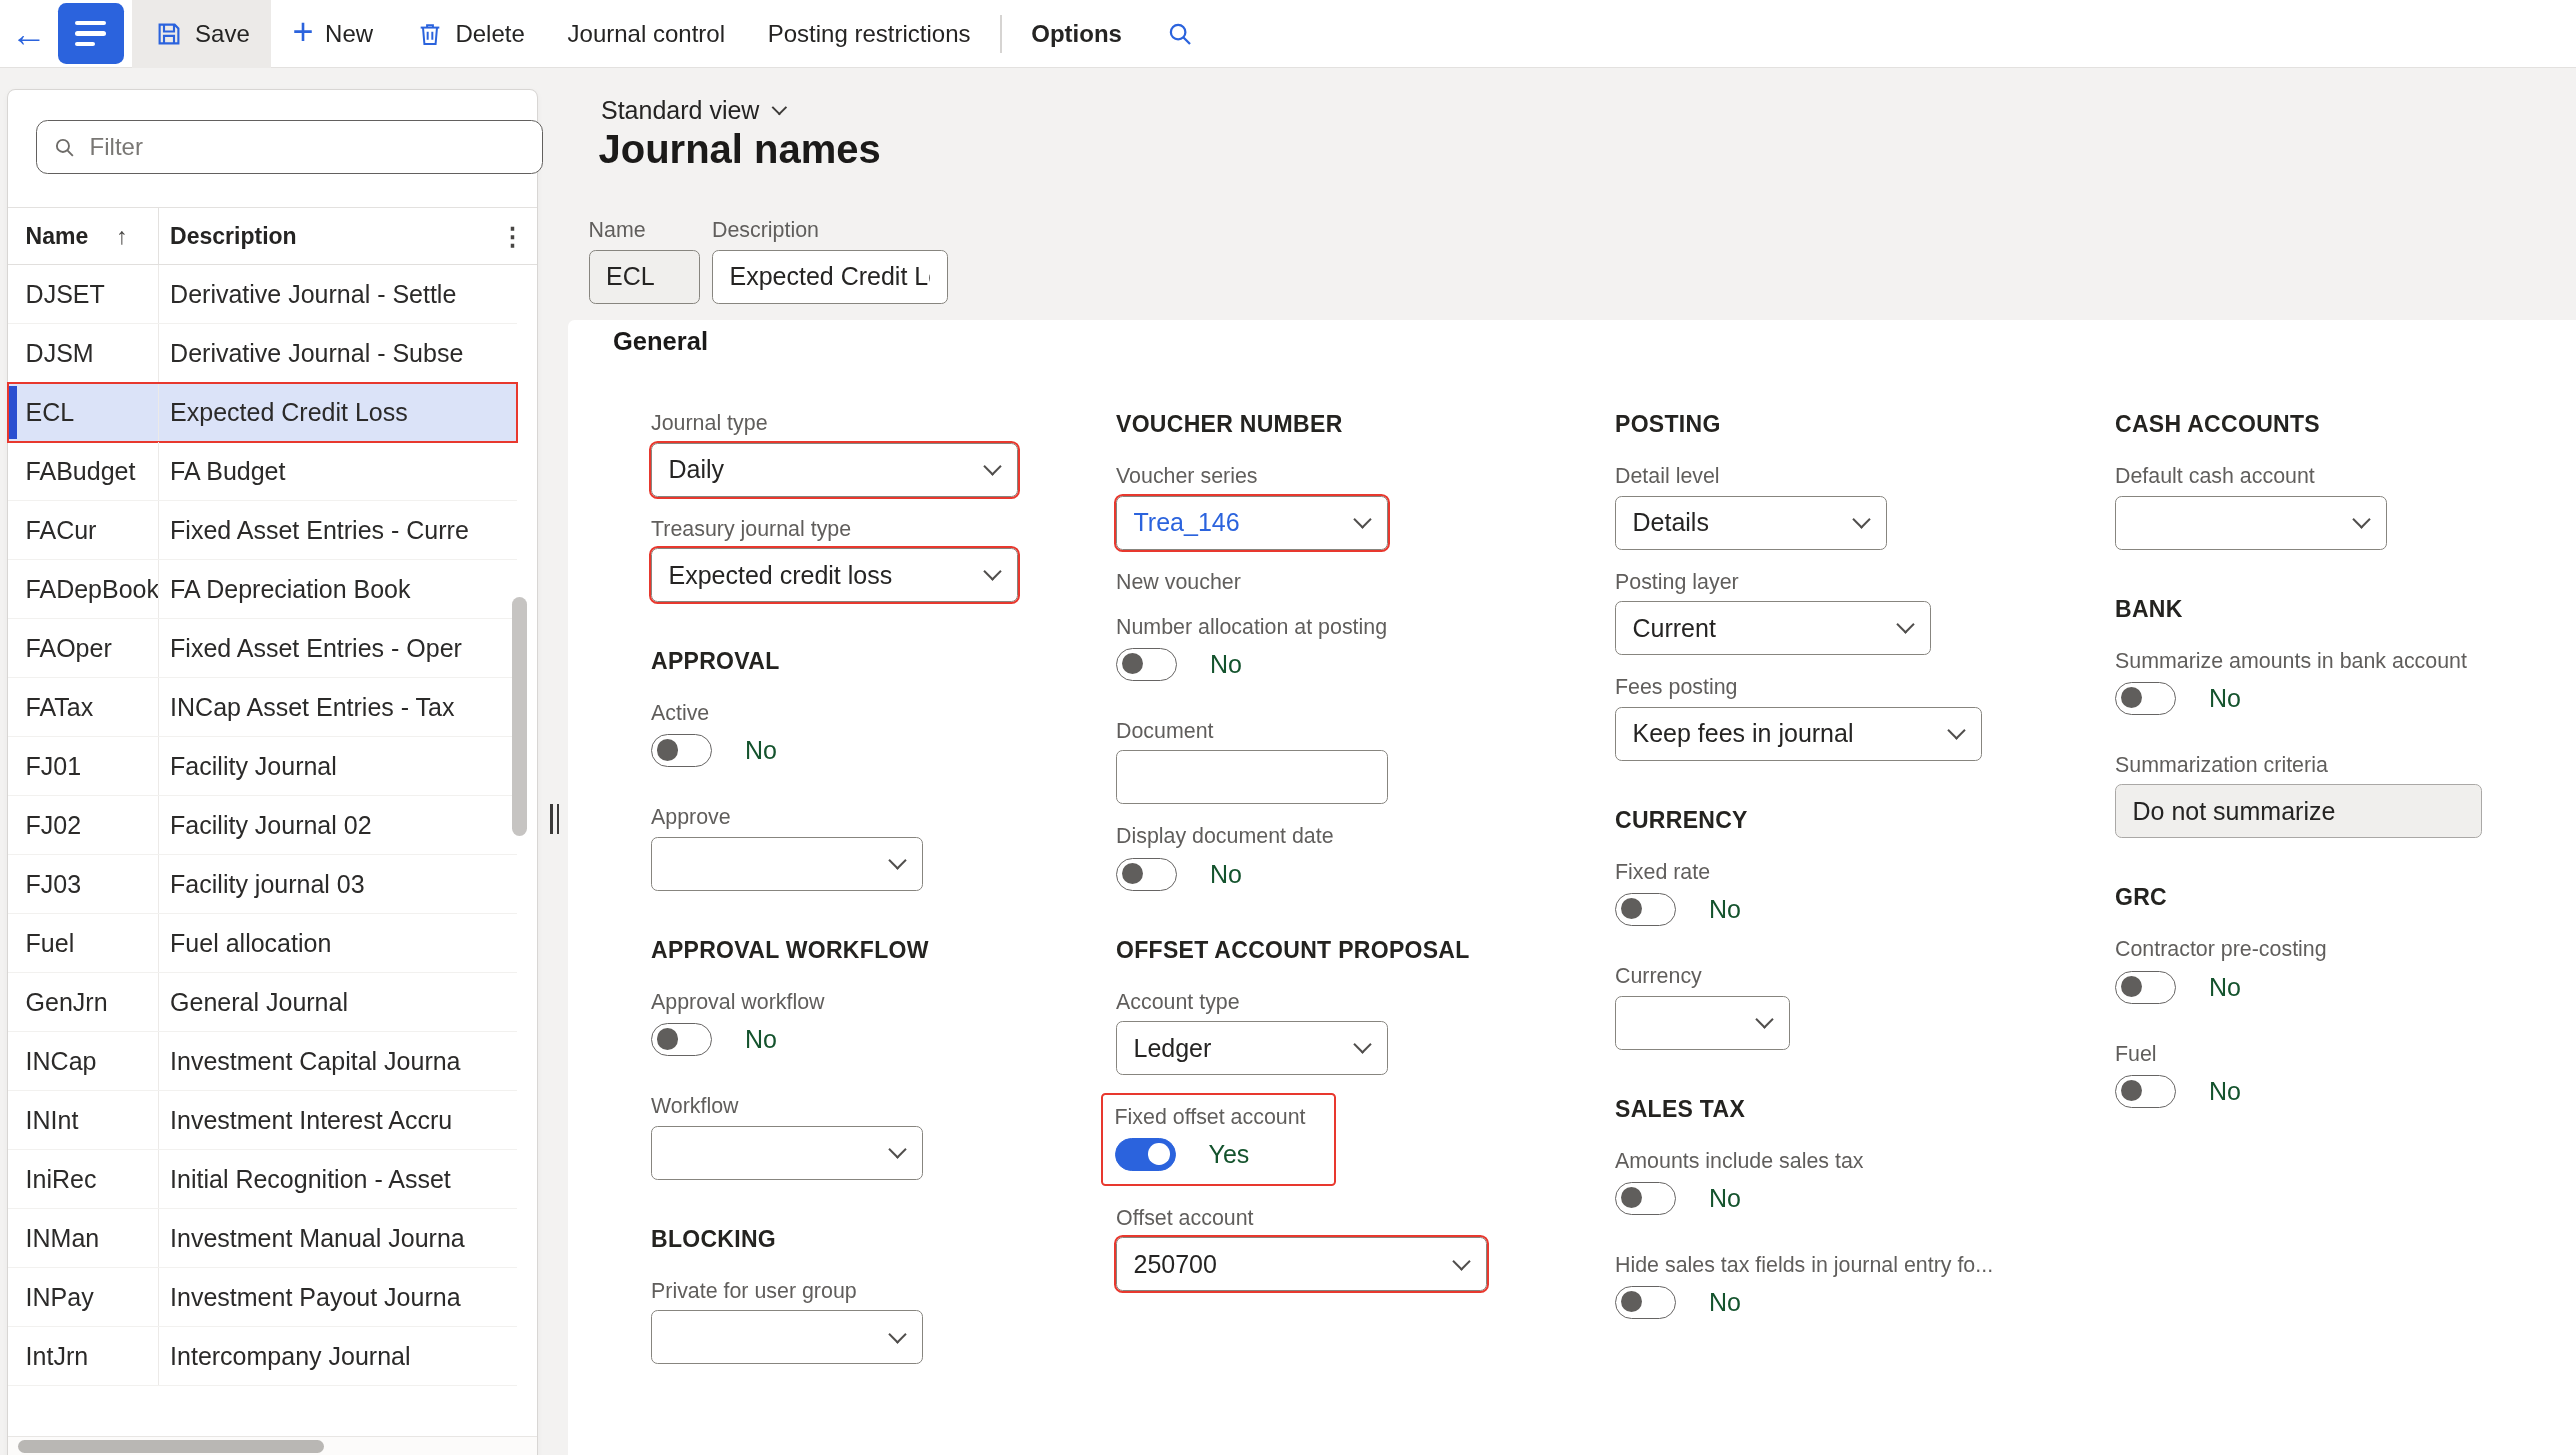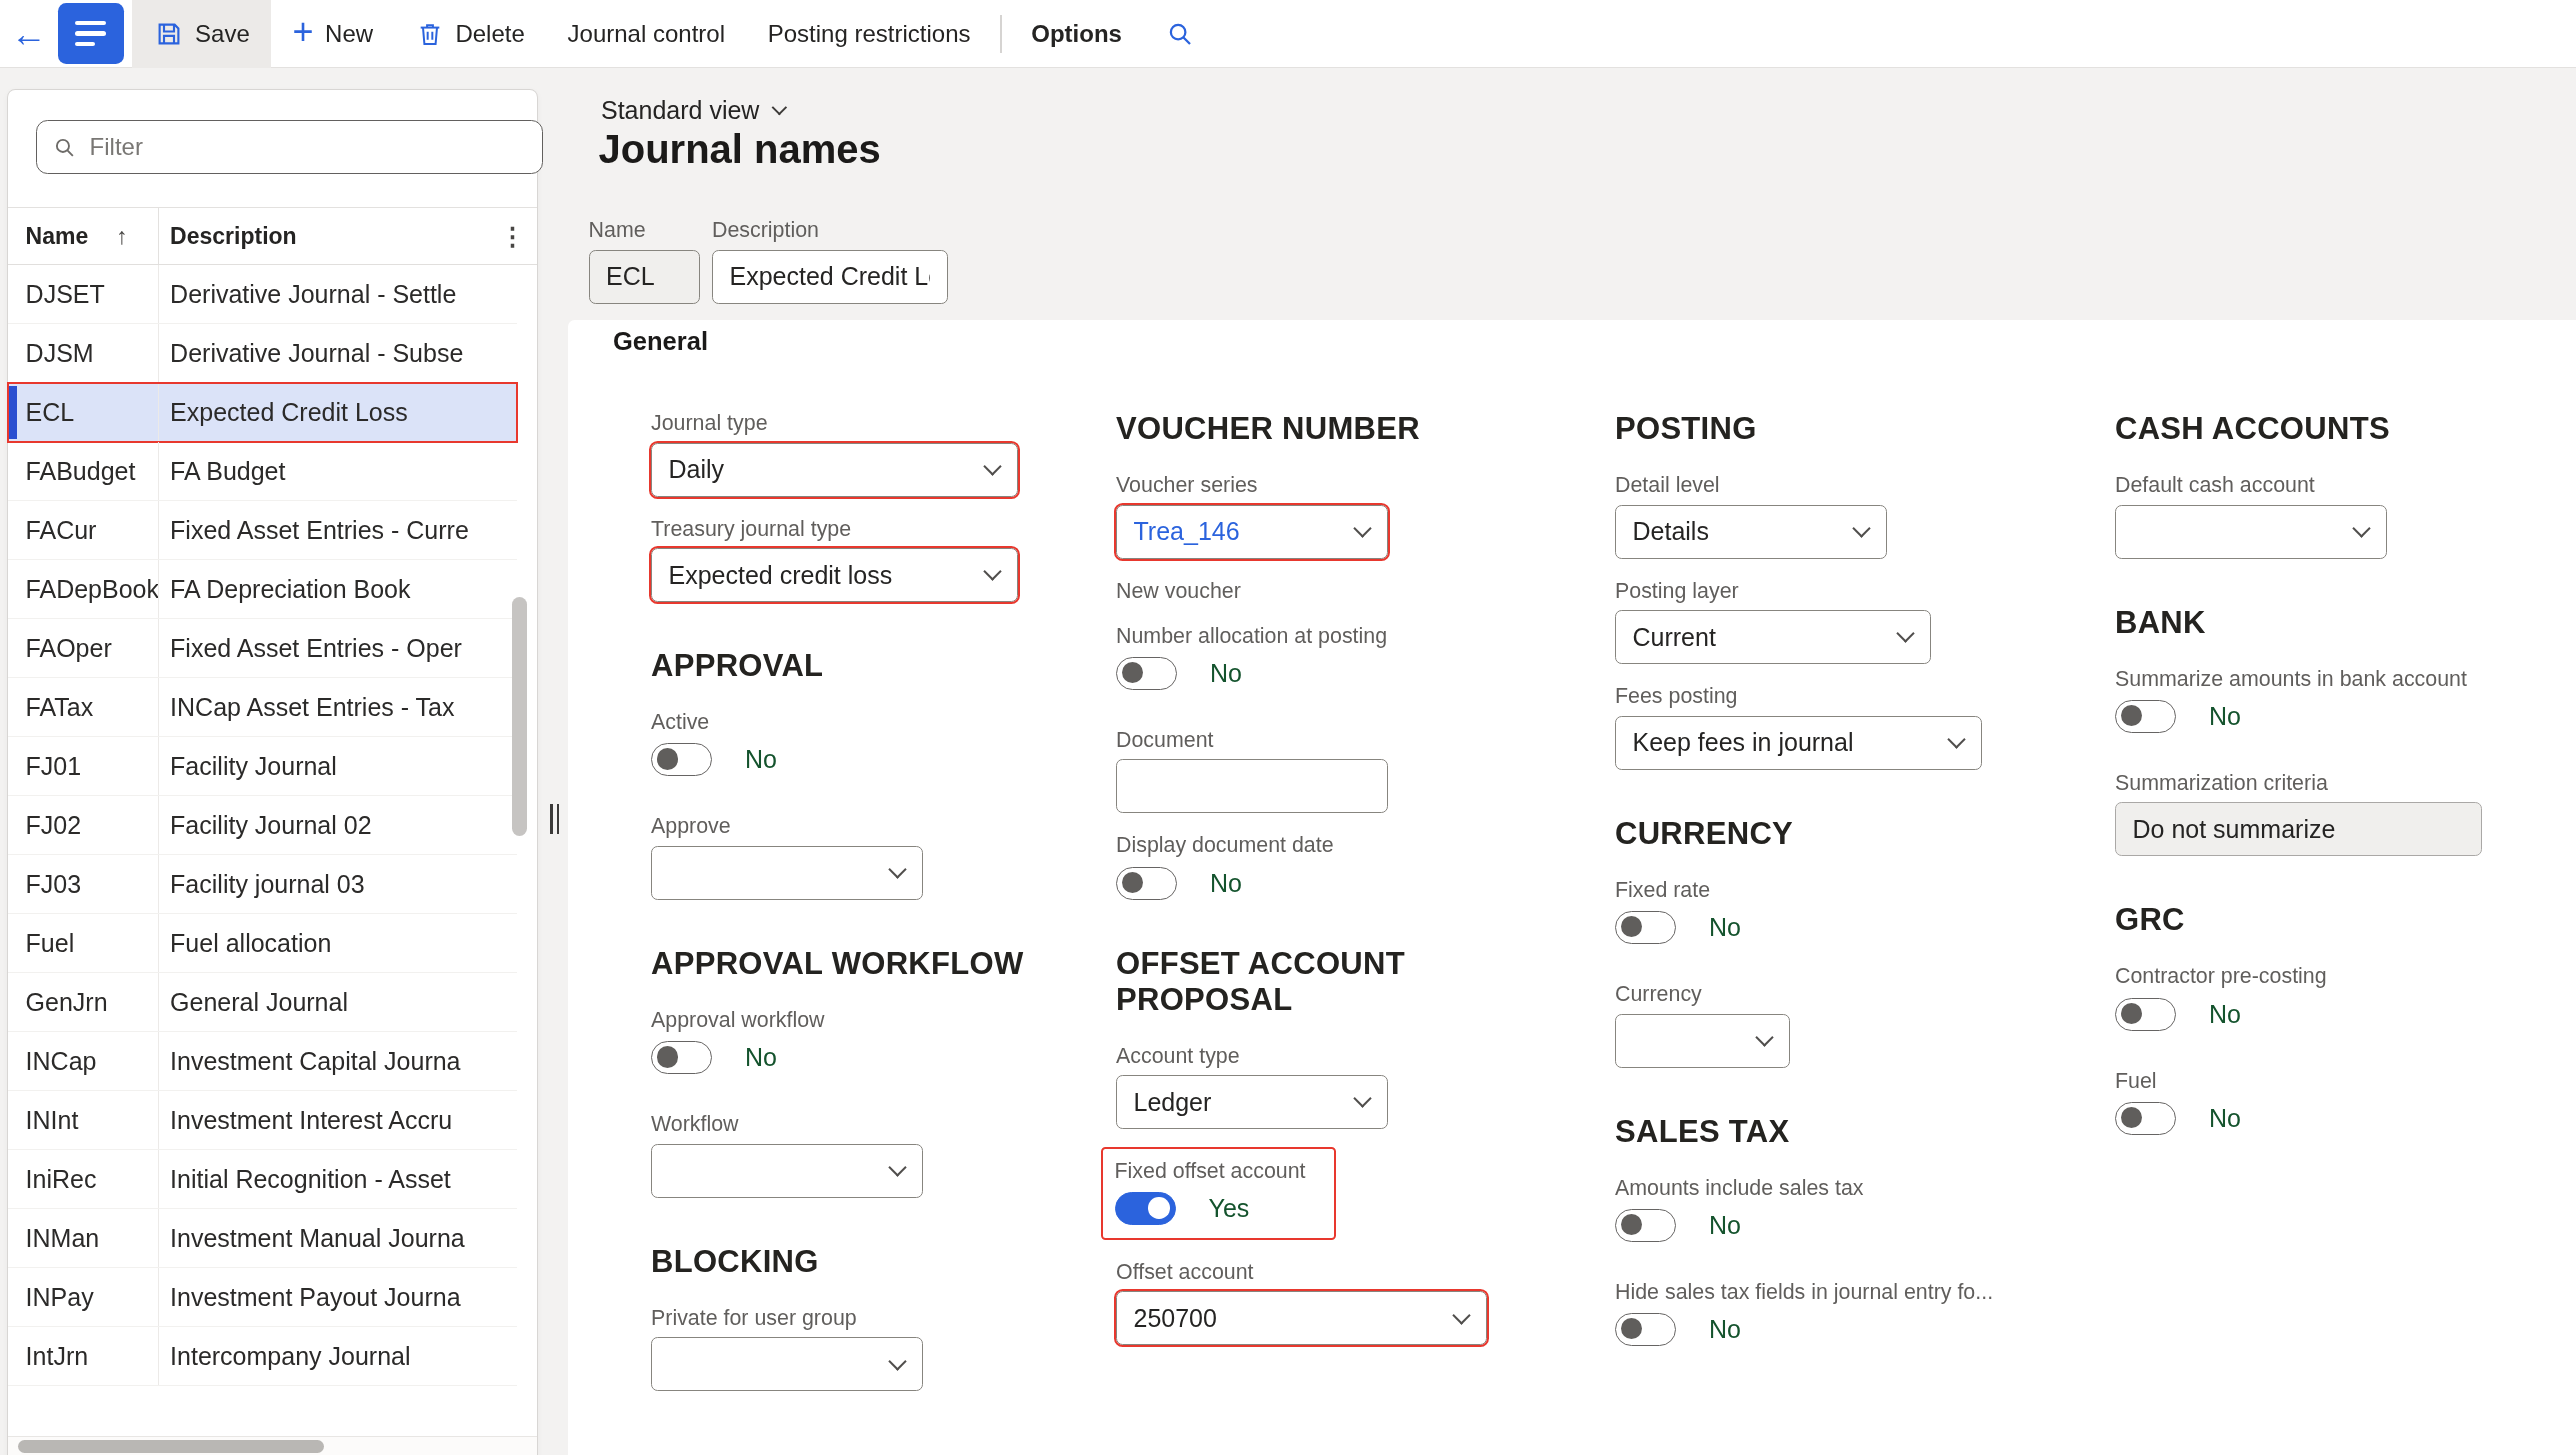--- a/index.html
+++ b/index.html
@@ -99,21 +99,21 @@
   .field .val.link { color:#2b63dd; }
   .field .chev { margin-right:1.6px; border-color:#504e4c; }
   .annotated { outline:2.5px solid #e8382e; outline-offset:0.8px; }
   
   .general-card { position:absolute; left:0; right:0; top:252px; bottom:0; background:#fff;
                   border-top-left-radius:6.6px; }
   .general-title { position:absolute; left:45px; top:6.6px; font-size:25.5px; font-weight:700; color:#1b1a19;text-align:center; }
   .col { position:absolute; top:91px; width:465px; }
   .col1 { left:39px;margin-left:44px; } .col2 { left:548px; } .col3 { left:1047px; } .col4 { left:1547px; }
   .fgroup { margin-bottom:20px; }
-  .section-heading { font-size:31px; font-weight:700; color:#242320; margin:46px 0 26px; letter-spacing:0.3px; }
+  .section-heading { font-size:23px; font-weight:700; color:#242320; margin:46px 0 26px; letter-spacing:0.3px; }
   .col > .section-heading:first-child { margin-top:0; }
   .toggle-group { margin-bottom:38px; }
   .toggle-row { display:flex; align-items:center; gap:33px; margin-top:8.2px; }
   .toggle { width:61px; height:33px; border:1.6px solid #666463; border-radius:18px;
             position:relative; background:#fff; cursor:pointer; flex-shrink:0; }
   .toggle .knob { position:absolute; left:5px; top:4.1px; width:21.4px; height:21.4px;
                   border-radius:50%; background:#605e5c; }
   .toggle.on { background:#2b63dd; border-color:#2b63dd; }
   .toggle.on .knob { left:auto; right:5px; background:#fff; }
   .toggle-state { font-size:25px; color:#14532d; }

